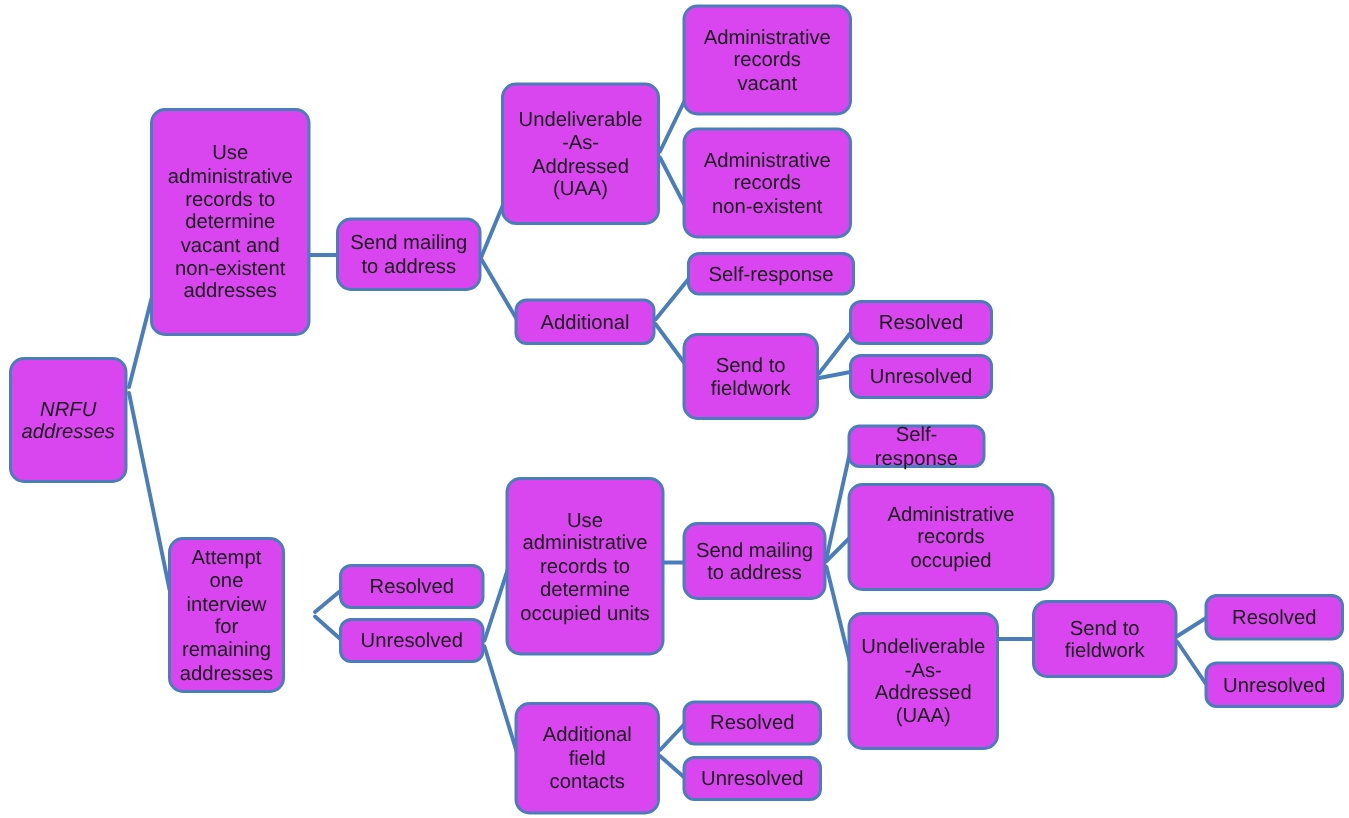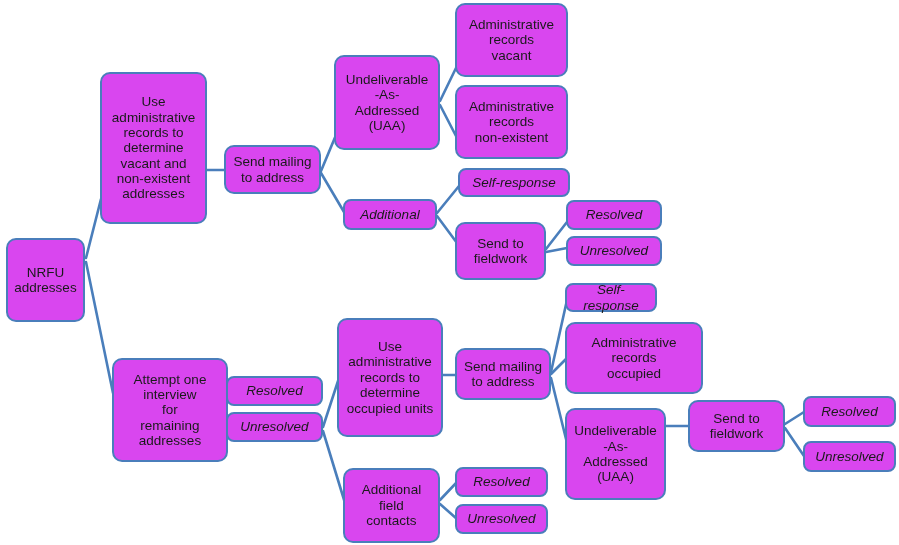--- a/index.html
+++ b/index.html
@@ -33,21 +33,21 @@
     display: flex;
     align-items: center;
     justify-content: center;
     text-align: center;
     line-height: 1.14;
     font-size: 13.5px;
     padding: 2px 4px;
     z-index: 2;
     white-space: pre-line;
   }
-  .node.tight { border-radius: 8px; font-style: italic; }
+  .node.tight { border-radius: 8px; }
 </style>
 </head>
 <body>
 
 <div id="canvas">
 
   <svg id="connectors" viewBox="0 0 899 545" xmlns="http://www.w3.org/2000/svg">
     <g fill="none" stroke="#4A7EBB" stroke-width="2.6" stroke-linecap="round">
 
       <path d="M 86 258 L 101 199"></path>
@@ -93,21 +93,21 @@
       <path d="M 785 424 L 804 412"></path>
 
       <path d="M 785 428 L 804 456"></path>
 
       <path d="M 440 500 L 457 482"></path>
 
       <path d="M 440 504 L 457 519"></path>
     </g>
   </svg>
 
-  <div class="node" style="left:6px; top:238px; width:79px; height:84px;">NRFU
+  <div class="node" style="left:6px; top:238px; width:79px; height:84px;font-style:italic;">NRFU
 addresses</div>
 
   <div class="node" style="left:100px; top:72px; width:107px; height:152px;">Use
 administrative
 records to
 determine
 vacant and
 non-existent
 addresses</div>
 
@@ -131,21 +131,21 @@
 
   <div class="node tight" style="left:458px; top:168px; width:112px; height:29px;">Self-response</div>
 
   <div class="node" style="left:455px; top:222px; width:91px; height:58px;">Send to
 fieldwork</div>
 
   <div class="node tight" style="left:566px; top:200px; width:96px; height:30px;">Resolved</div>
 
   <div class="node tight" style="left:566px; top:236px; width:96px; height:30px;">Unresolved</div>
 
-  <div class="node" style="left:112px; top:358px; width:116px; height:104px;">Attempt one
+  <div class="node" style="left:112px; top:358px; width:78px; height:104px;">Attempt one
 interview
 for
 remaining
 addresses</div>
 
   <div class="node tight" style="left:226px; top:376px; width:97px; height:30px;">Resolved</div>
 
   <div class="node tight" style="left:226px; top:412px; width:97px; height:30px;">Unresolved</div>
 
   <div class="node" style="left:337px; top:318px; width:106px; height:119px;">Use

